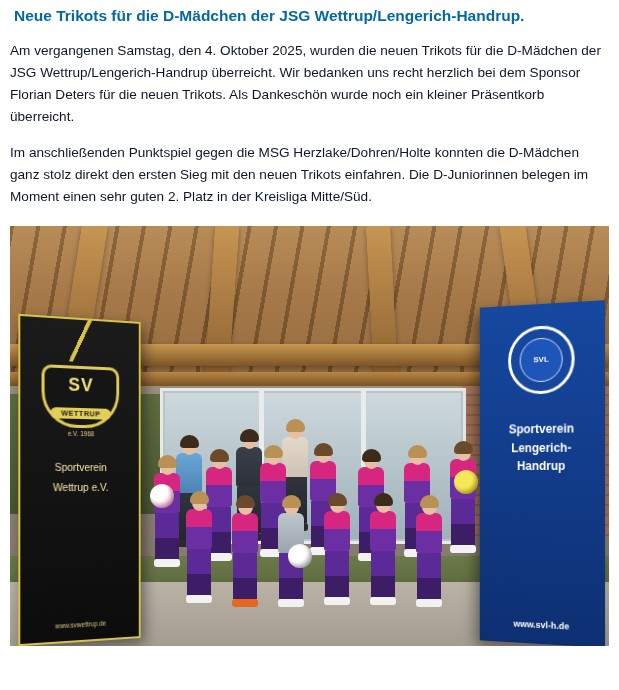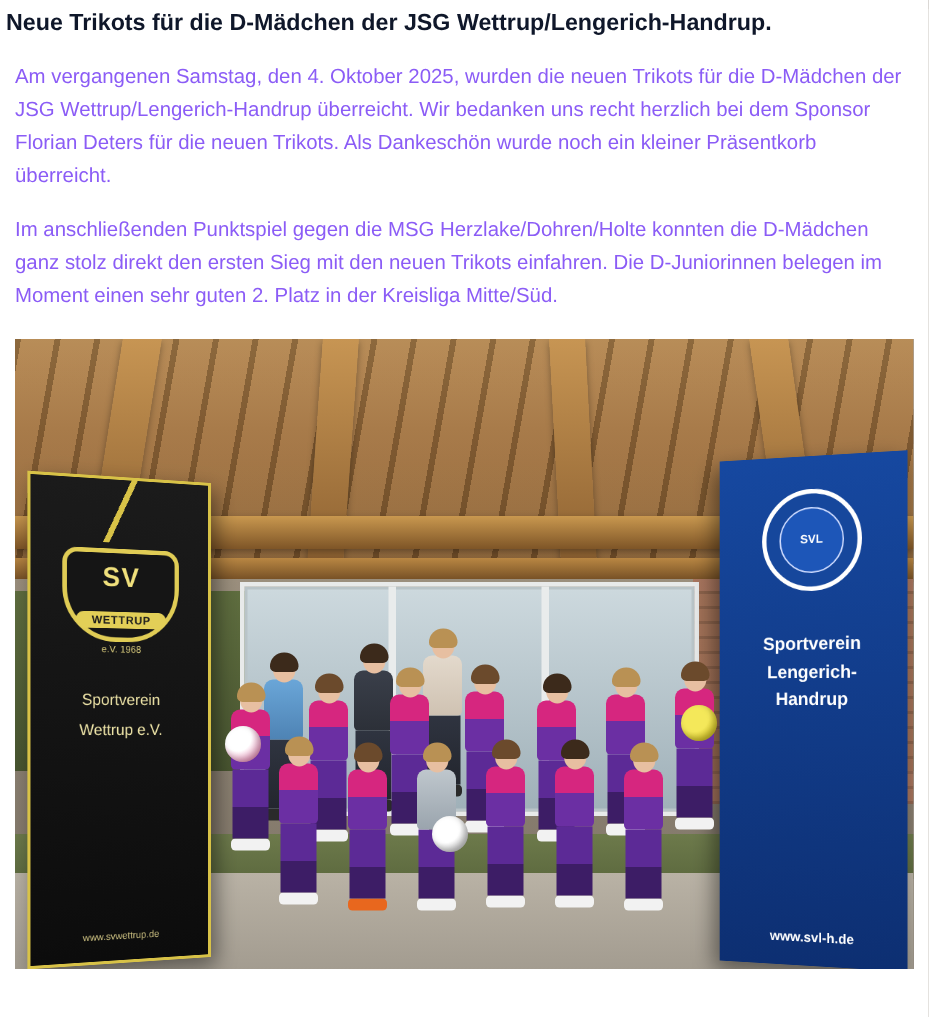--- a/index.html
+++ b/index.html
@@ -16,31 +16,31 @@
   }
   .page {
     width: 619px;
     height: 690px;
     position: relative;
     background: #ffffff;
   }
   .article-title {
     font-size: 15.5px;
     font-weight: bold;
-    color: #0f172a;
-    margin: 6px 10px 0 4px;
+    color: #0369a1;
+    margin: 6px 10px 0 14px;
     line-height: 1.3;
   }
   .article-body {
     margin: 0 10px;
   }
   .paragraph {
     font-size: 13.6px;
     line-height: 1.62;
-    color: #8b5cf6;
+    color: #0f172a;
     margin: 14px 0 0 0;
     max-width: 600px;
   }
   .photo-wrap {
     margin: 18px 10px 0 10px;
     width: 599px;
     height: 420px;
     position: relative;
     overflow: hidden;
     background: #6d6255;

